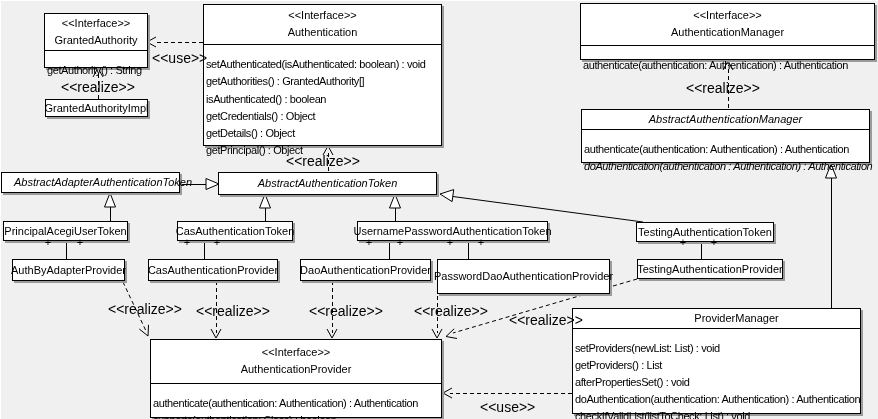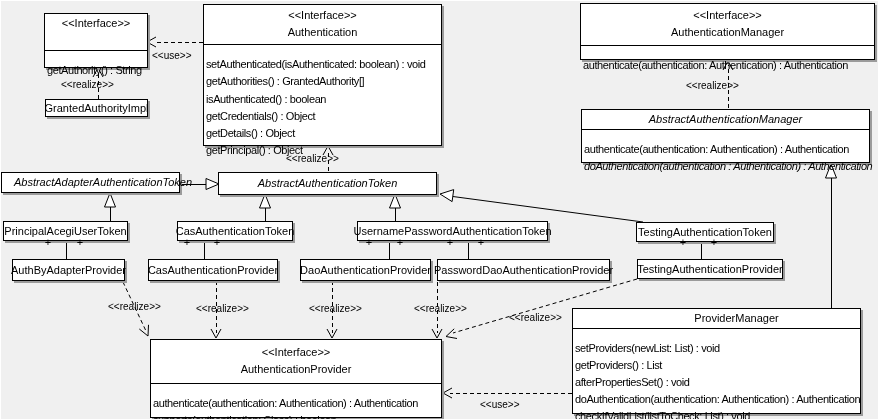--- a/index.html
+++ b/index.html
@@ -17,21 +17,21 @@
     box-shadow:2px 2px 0 #9b9b9b;
     color:#000;overflow:visible;
   }
   .hdr{ text-align:center; }
   .stereo,.cname{font-size:11px;line-height:17px;white-space:nowrap;}
   .one-line{display:flex;align-items:center;justify-content:center;font-size:11px;white-space:nowrap;}
   .methods{border-top:1px solid #000;padding:11px 0 0 2px;}
   .method{font-size:11px;letter-spacing:-0.4px;line-height:17px;height:17px;white-space:nowrap;}
   .m-tall .method{line-height:17.3px;height:17.3px;}
   .it{font-style:italic;}
-  .edge-label{position:absolute;font-size:10px;white-space:nowrap;color:#000;}
+  .edge-label{position:absolute;font-size:14px;white-space:nowrap;color:#000;}
   .plus{position:absolute;width:10px;text-align:center;font-size:11px;color:#000;}
 </style>
 </head>
 <body>
 
 <div id="stage">
 
   <svg id="edges" viewBox="0 0 878 419" xmlns="http://www.w3.org/2000/svg">
     <g stroke="#000" stroke-width="1" fill="none">
 
@@ -92,20 +92,21 @@
         <polyline points="457,338.5 446,336.5 454.2,328.8"></polyline>
         <polyline points="156,37 147,42 156,47"></polyline>
         <polyline points="452,388 443,393 452,398"></polyline>
       </g>
     </g>
   </svg>
 
   <div class="ubox" style="left:44px;top:13px;width:104px;height:55px;">
     <div class="hdr" style="height:35px;padding-top:1px;">
       <div class="stereo">&lt;&lt;Interface&gt;&gt;</div>
+      <div class="cname">GrantedAuthority</div>
     </div>
     <div class="methods">
       <div class="method">getAuthority() : String</div>
     </div>
   </div>
 
   <div class="ubox one-line" style="left:45px;top:99px;width:103px;height:18px;">
     <span class="cname">GrantedAuthorityImpl</span>
   </div>
 
@@ -173,21 +174,21 @@
   </div>
 
   <div class="ubox one-line" style="left:148px;top:259px;width:130px;height:22px;">
     <span class="cname">CasAuthenticationProvider</span>
   </div>
 
   <div class="ubox one-line" style="left:300px;top:259px;width:131px;height:22px;">
     <span class="cname">DaoAuthenticationProvider</span>
   </div>
 
-  <div class="ubox one-line" style="left:437px;top:259px;width:173px;height:22px;">
+  <div class="ubox one-line" style="left:437px;top:259px;width:173px;height:35px;">
     <span class="cname">PasswordDaoAuthenticationProvider</span>
   </div>
 
   <div class="ubox one-line" style="left:637px;top:259px;width:146px;height:20px;">
     <span class="cname">TestingAuthenticationProvider</span>
   </div>
 
   <div class="ubox" style="left:150px;top:339px;width:292px;height:79px;">
     <div class="hdr" style="height:39px;padding-top:4px;">
       <div class="stereo">&lt;&lt;Interface&gt;&gt;</div>

